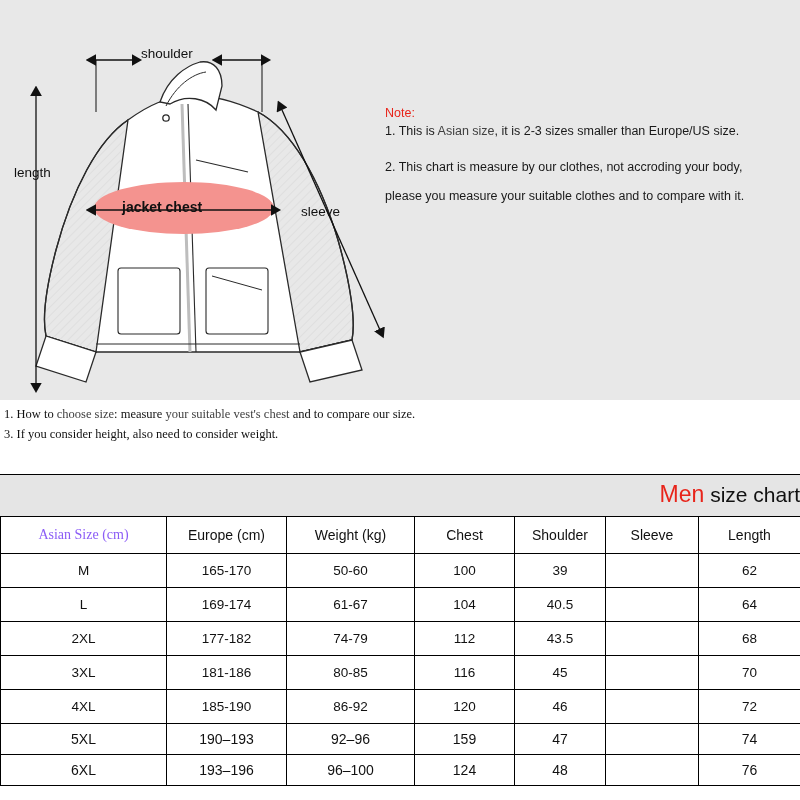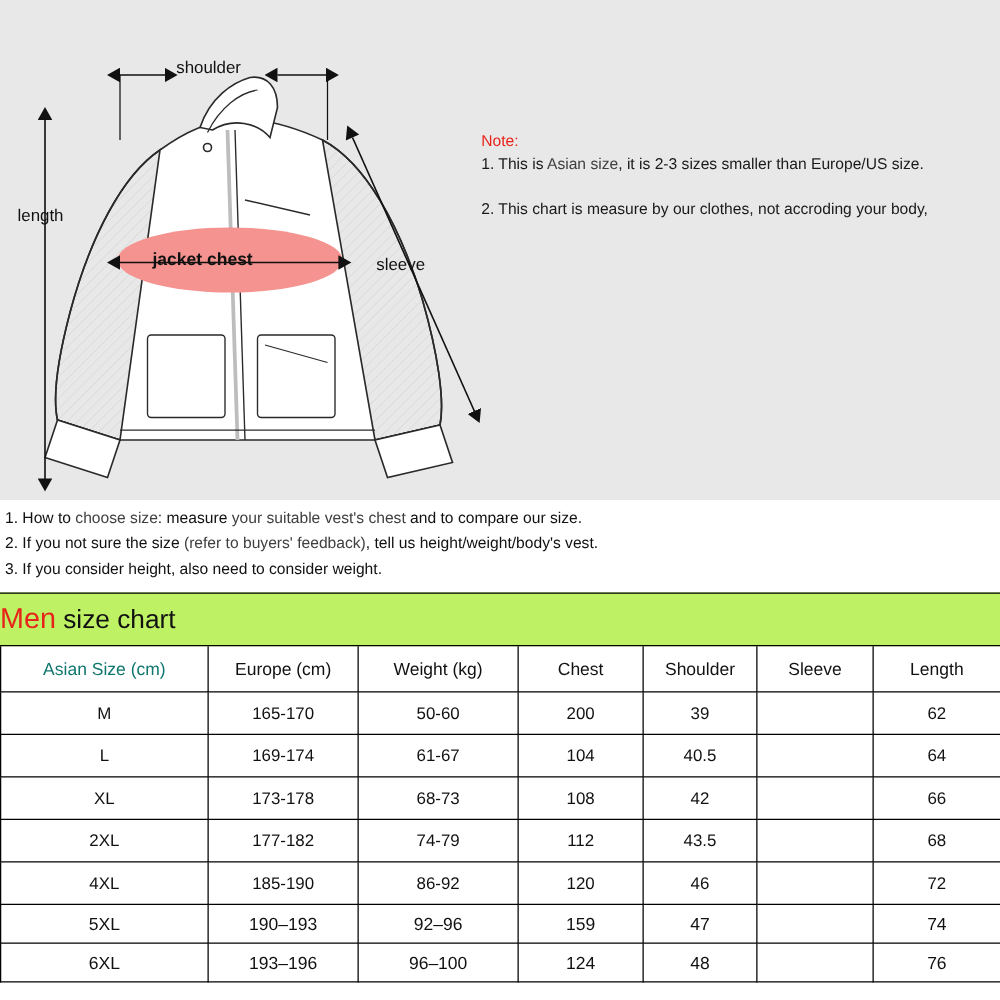--- a/index.html
+++ b/index.html
@@ -75,36 +75,36 @@
     position: absolute;
     left: 0;
     top: 404px;
     width: 800px;
     font-size: 12.5px;
     line-height: 1.62;
     color: #111;
     padding-left: 4px;
     box-sizing: border-box;
   }
-  .howto div { white-space: nowrap; }
+  .howto div { white-space: nowrap; font-family: Liberation Serif, serif; }
 
   
   .chart-wrap {
     position: absolute;
     left: 0;
     top: 474px;
     width: 800px;
   }
   .chart-title {
-    text-align: left;
+    text-align: right;
     font-size: 21px;
     padding: 6px 0 8px 0;
     border-top: 1.5px solid #000;
     border-bottom: 1.5px solid #000;
-    background: #bef264;
+    background: #e5e5e5;
   }
   .chart-title .men {
     color: #e8241a;
     font-size: 23px;
   }
   table.size {
     border-collapse: collapse;
     width: 800px;
     table-layout: fixed;
   }
@@ -115,22 +115,23 @@
     font-size: 13.5px;
     font-weight: normal;
     height: 33px;
     padding: 0;
   }
   table.size tr:first-child th {
     height: 36px;
     font-size: 14px;
   }
   table.size th:first-child {
-    color: #0f766e;
+    color: #8b5cf6;
     font-size: 14.5px;
+    font-family: Liberation Serif, serif;
   }
   table.size td:first-child { }
   table.size col.c0 { width: 166px; }
   table.size col.c1 { width: 120px; }
   table.size col.c2 { width: 128px; }
   table.size col.c3 { width: 100px; }
   table.size col.c4 { width: 91px; }
   table.size col.c5 { width: 93px; }
   table.size col.c6 { width: 102px; }
 
@@ -212,30 +213,28 @@
     <div class="label sleeve">sleeve</div>
     <div class="label chest">jacket chest</div>
 
     <div class="note-block">
       <div class="note-title">Note:</div>
       <div class="note-line">
         <span>1. This is </span><span class="red">Asian size</span><span>, it is 2-3 sizes smaller than Europe/US size.</span>
       </div>
       <div class="note-line">
         <div>2. This chart is measure by our clothes, not accroding your body,</div>
+        <div style="margin-top:12px">please you measure your suitable clothes and to compare with it.</div>
       </div>
     </div>
   </div>
 
   <div class="howto">
     <div>
       <span>1. How to </span><span class="red">choose size</span><span>: measure </span><span class="red">your suitable vest's chest</span><span> and to compare our size.</span>
-    </div>
-    <div>
-      <span>2. If you not sure the size </span><span class="red">(refer to buyers' feedback)</span><span>, tell us height/weight/body's vest.</span>
     </div>
     <div>3. If you consider height, also need to consider weight.</div>
   </div>
 
   <div class="chart-wrap">
     <div class="chart-title">
       <span class="men">Men</span><span> size chart</span>
     </div>
     <table class="size">
       <colgroup>
@@ -254,51 +253,51 @@
             <th>Weight (kg)</th>
             <th>Chest</th>
             <th>Shoulder</th>
             <th>Sleeve</th>
             <th>Length</th>
           </tr>
           <tr>
             <td>M</td>
             <td>165-170</td>
             <td>50-60</td>
-            <td>200</td>
+            <td>100</td>
             <td>39</td>
             <td></td>
             <td>62</td>
           </tr>
           <tr>
             <td>L</td>
             <td>169-174</td>
             <td>61-67</td>
             <td>104</td>
             <td>40.5</td>
             <td></td>
             <td>64</td>
           </tr>
           <tr>
-            <td>XL</td>
-            <td>173-178</td>
-            <td>68-73</td>
-            <td>108</td>
-            <td>42</td>
-            <td></td>
-            <td>66</td>
-          </tr>
-          <tr>
             <td>2XL</td>
             <td>177-182</td>
             <td>74-79</td>
             <td>112</td>
             <td>43.5</td>
             <td></td>
             <td>68</td>
+          </tr>
+          <tr>
+            <td>3XL</td>
+            <td>181-186</td>
+            <td>80-85</td>
+            <td>116</td>
+            <td>45</td>
+            <td></td>
+            <td>70</td>
           </tr>
           <tr>
             <td>4XL</td>
             <td>185-190</td>
             <td>86-92</td>
             <td>120</td>
             <td>46</td>
             <td></td>
             <td>72</td>
           </tr>

